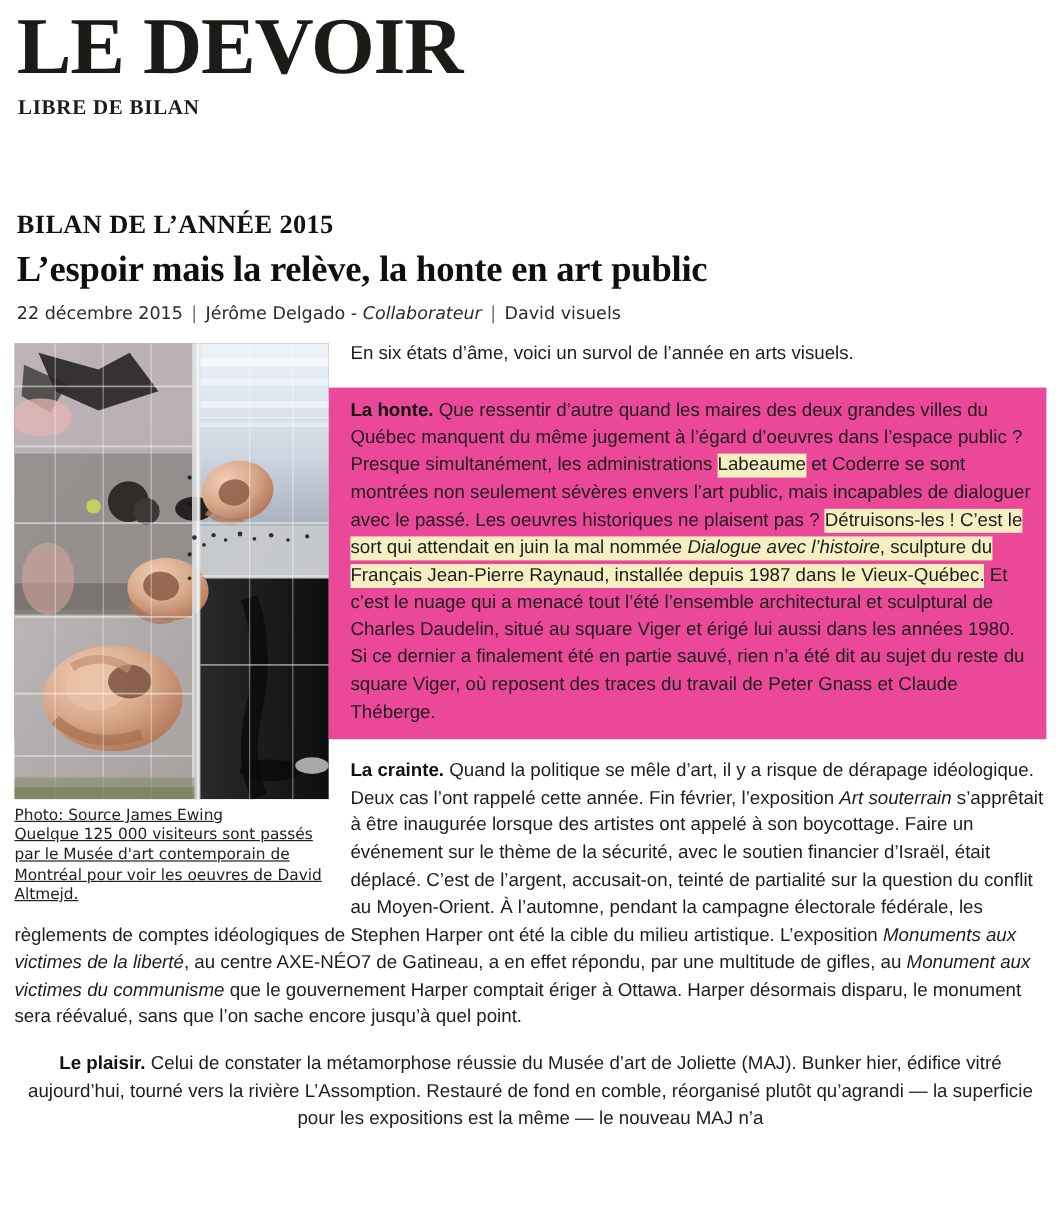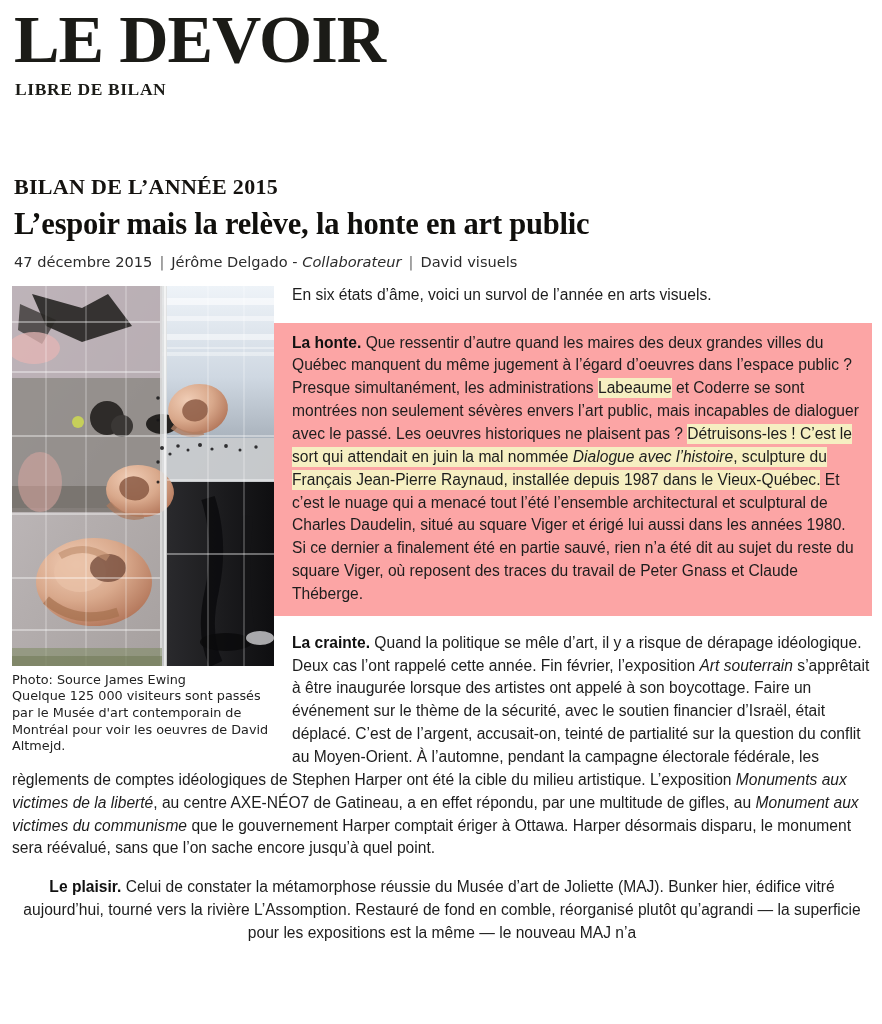--- a/index.html
+++ b/index.html
@@ -109,32 +109,33 @@
     overflow: hidden;
     background: #b9b5b0;
   }
   .photo-frame svg { display: block; }
   .photo-caption {
     font-family: "DejaVu Sans", sans-serif;
     font-size: 12.8px;
     line-height: 1.30;
     color: #222;
     margin-top: 6px;
+    text-decoration: underline;
   }
 
   .body-p {
     margin: 0 0 0 0;
   }
   .body-p + .body-p { margin-top: 16px; }
 
   .lead { }
 
   
   .hl-block {
-    background: #fca5a5;
+    background: #ec4899;
     padding: 9px 10px 10px 25px;
     margin-top: 7px;
     margin-right: 0px;
     box-decoration-break: clone;
   }
   mark.hl {
     background: #f6efc2;
     color: inherit;
     padding: 1px 0 2px 0;
     box-decoration-break: clone;
@@ -158,21 +159,21 @@
 
   <header class="masthead">
     <div class="masthead-title">LE DEVOIR</div>
     <div class="masthead-tagline">LIBRE DE BILAN</div>
   </header>
 
   <div class="article-head">
     <div class="kicker">BILAN DE L’ANNÉE 2015</div>
     <h1 class="headline">L’espoir mais la relève, la honte en art public</h1>
     <div class="byline">
-      <span>47 décembre 2015</span><span class="sep">|</span><span>Jérôme Delgado -</span>&nbsp;<em>Collaborateur</em><span class="sep">|</span><span>David visuels</span>
+      <span>22 décembre 2015</span><span class="sep">|</span><span>Jérôme Delgado -</span>&nbsp;<em>Collaborateur</em><span class="sep">|</span><span>David visuels</span>
     </div>
   </div>
 
   <div class="article-body clearfix">
 
     <figure class="photo">
       <div class="photo-frame">
         <svg width="262" height="380" viewBox="0 0 262 380" xmlns="http://www.w3.org/2000/svg" aria-hidden="true">
           <defs>
             <linearGradient id="gGlass" x1="0" y1="0" x2="1" y2="1">

